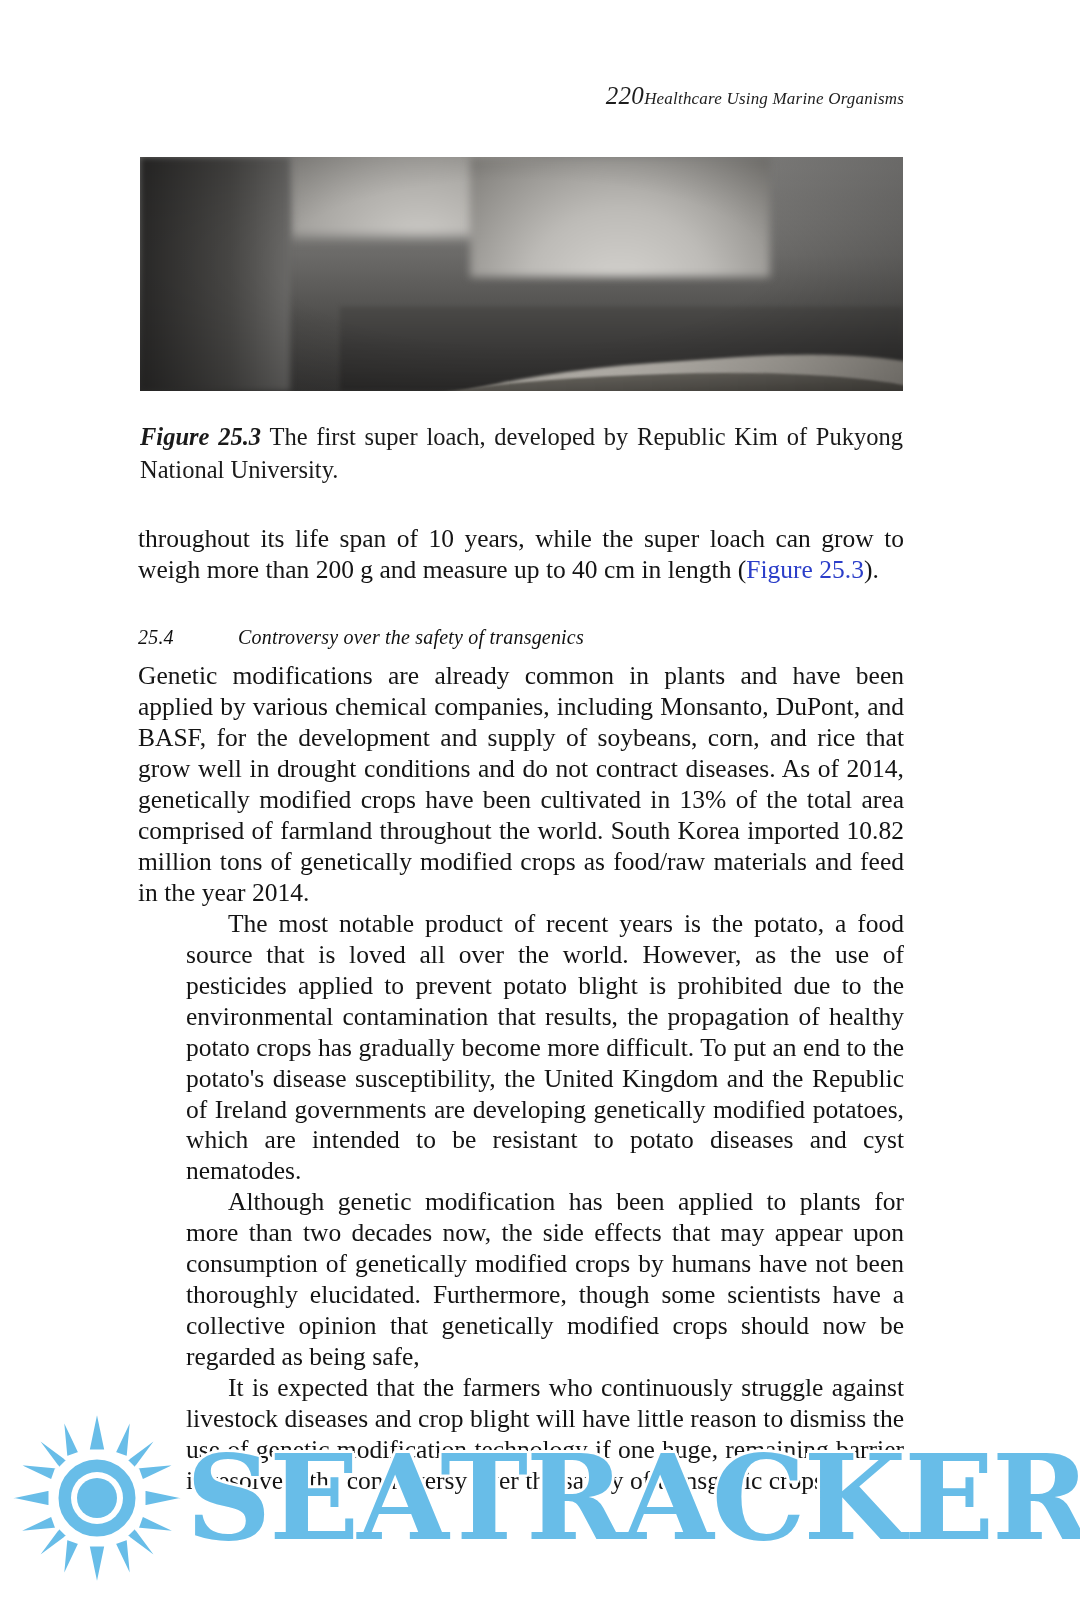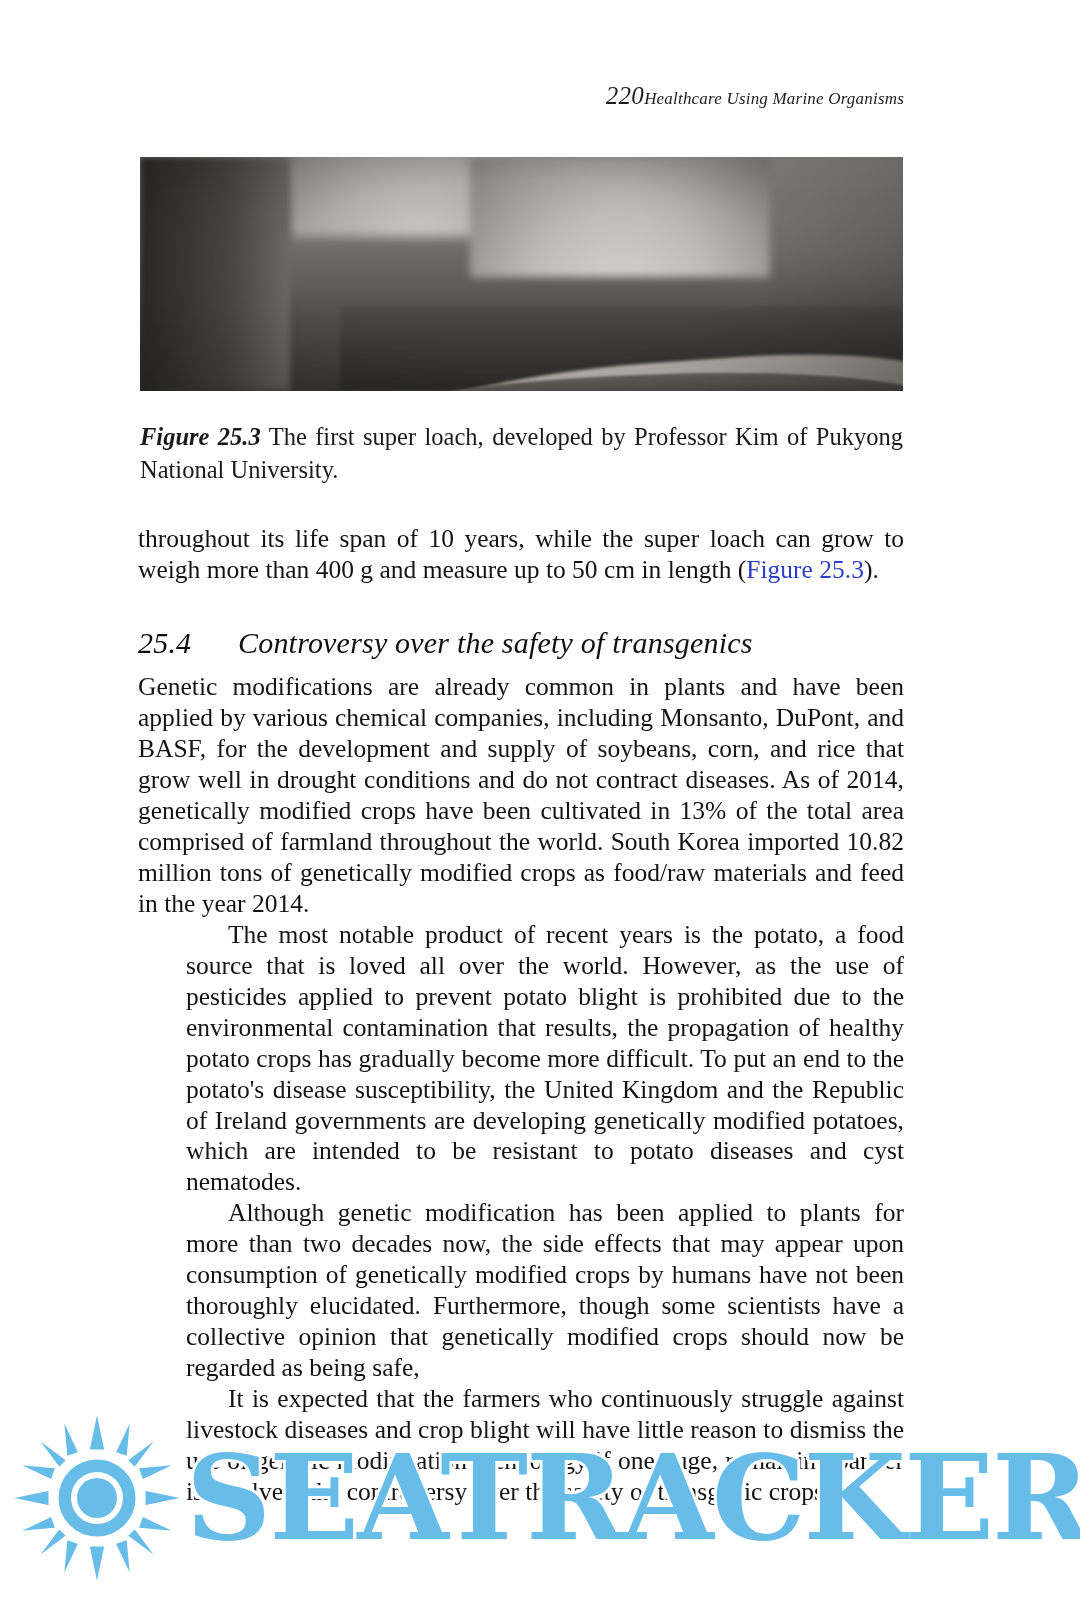--- a/index.html
+++ b/index.html
@@ -175,21 +175,21 @@
   }
   p.indent {
     text-indent: 42px;
     margin-left: 48px;
   }
   .link {
     color: #2b3ec9;
   }
   h2.section {
     margin: 40px 0 12px 0;
-    font-size: 30px;
+    font-size: 20px;
     font-style: italic;
     font-weight: normal;
     color: #101010;
     letter-spacing: 0.2px;
   }
   h2.section .num {
     display: inline-block;
     width: 100px;
     font-style: italic;
   }
@@ -248,27 +248,27 @@
       <div class="photo-hand"></div>
 
       <div class="photo-fish"></div>
 
       <div class="photo-fish-tail"></div>
 
       <div class="photo-vignette"></div>
     </div>
     <div class="figure-caption">
       <span class="lbl">Figure 25.3</span>
-      <span>The first super loach, developed by Professor Kim of Pukyong National University.</span>
+      <span>The first super loach, developed by Republic Kim of Pukyong National University.</span>
     </div>
   </div>
 
   <div class="body-col">
 
-    <p class="body"><span>throughout its life span of 10 years, while the super loach can grow to weigh more than 400 g and measure up to 50 cm in length (</span><span class="link">Figure 25.3</span><span>).</span></p>
+    <p class="body"><span>throughout its life span of 10 years, while the super loach can grow to weigh more than 200 g and measure up to 40 cm in length (</span><span class="link">Figure 25.3</span><span>).</span></p>
 
     <h2 class="section"><span class="num">25.4</span><span>Controversy over the safety of transgenics</span></h2>
 
     <p class="body">Genetic modifications are already common in plants and have been applied by various chemical companies, including Monsanto, DuPont, and BASF, for the development and supply of soybeans, corn, and rice that grow well in drought conditions and do not contract diseases. As of 2014, genetically modified crops have been cultivated in 13% of the total area comprised of farmland throughout the world. South Korea imported 10.82 million tons of genetically modified crops as food/raw materials and feed in the year 2014.</p>
     <p class="body indent">The most notable product of recent years is the potato, a food source that is loved all over the world. However, as the use of pesticides applied to prevent potato blight is prohibited due to the environmental contamination that results, the propagation of healthy potato crops has gradually become more difficult. To put an end to the potato's disease susceptibility, the United Kingdom and the Republic of Ireland governments are developing genetically modified potatoes, which are intended to be resistant to potato diseases and cyst nematodes.</p>
     <p class="body indent">Although genetic modification has been applied to plants for more than two decades now, the side effects that may appear upon consumption of genetically modified crops by humans have not been thoroughly elucidated. Furthermore, though some scientists have a collective opinion that genetically modified crops should now be regarded as being safe,</p>
     <p class="body indent">It is expected that the farmers who continuously struggle against livestock diseases and crop blight will have little reason to dismiss the use of genetic modification technology if one huge, remaining barrier is resolved: the controversy over the safety of transgenic crops.</p>
 
   </div>
 

